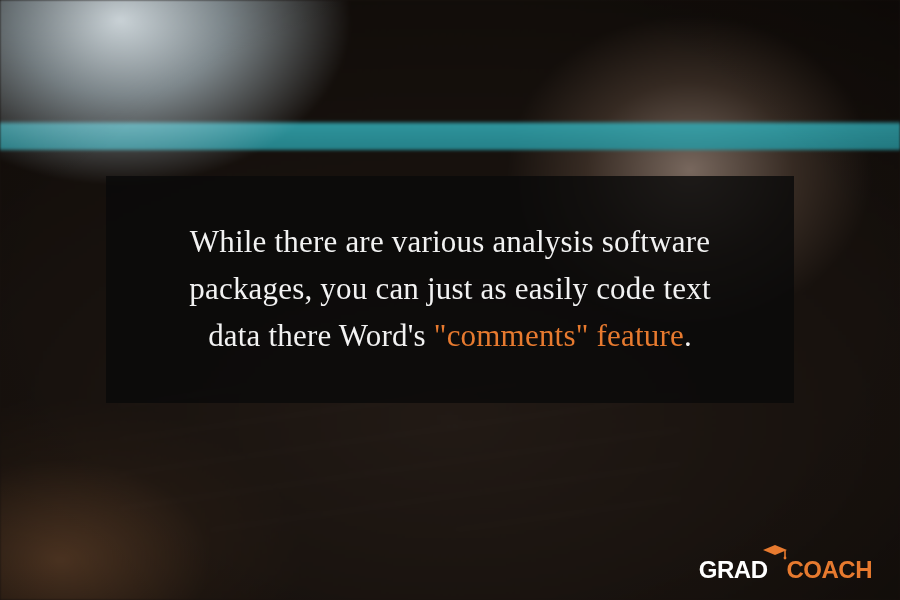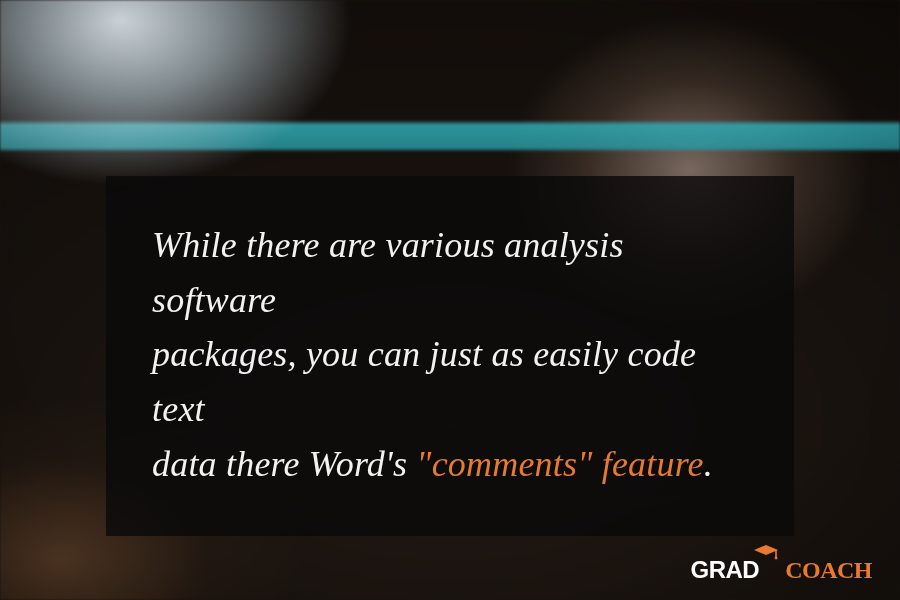--- a/index.html
+++ b/index.html
@@ -46,22 +46,22 @@
 
   
   .quote-box {
     position: absolute;
     left: 106px;
     top: 176px;
     width: 688px;
     padding: 42px 46px 44px;
     background: rgba(10,10,10,0.82);
     color: #f2f2f2;
-    font-style: italic;
-    font-size: 36px;
+    text-align: center;
+    font-size: 31px;
     line-height: 1.52;
     letter-spacing: 0.2px;
   }
   .quote-box .hl {
     color: #e77a2f;
   }
   .quote-box .line { display: block; }
 
   
   .logo {
@@ -71,21 +71,21 @@
     font-family: Arial, Helvetica, sans-serif;
     font-style: normal;
     font-weight: 900;
     font-size: 24px;
     letter-spacing: -0.5px;
     line-height: 1;
     display: flex;
     align-items: baseline;
   }
   .logo .w1 { color: #ffffff; }
-  .logo .w2 { color: #e77a2f; font-weight: 800; margin-left: 8px; font-family: Liberation Serif, serif; }
+  .logo .w2 { color: #e77a2f; font-weight: 800; margin-left: 1px; }
   .logo .mortarboard {
     position: relative;
     width: 26px; height: 16px;
     margin-left: -6px;
     margin-right: -2px;
     top: -18px;
   }
   .logo .mortarboard svg { display: block; }
 </style>
 </head>

